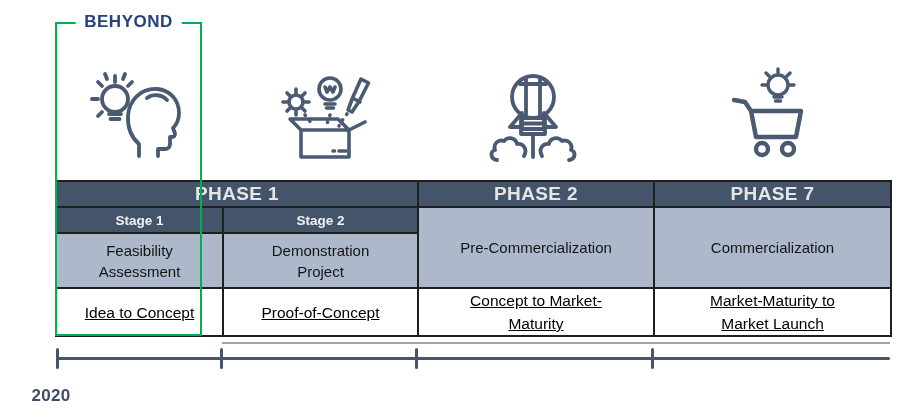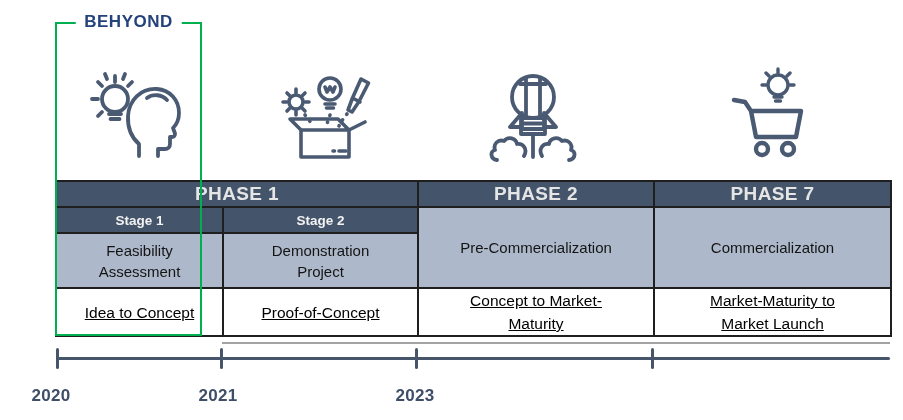--- a/index.html
+++ b/index.html
@@ -152,16 +152,14 @@
 
   <div class="table-divider"></div>
 
   <div class="axis"></div>
   <div class="tick t0"></div>
   <div class="tick t1"></div>
   <div class="tick t2"></div>
   <div class="tick t3"></div>
 
   <div class="year y0">2020</div>
-  <div class="year y1">2021</div>
-  <div class="year y2">2023</div>
 
 </div>
 
 </body></html>

